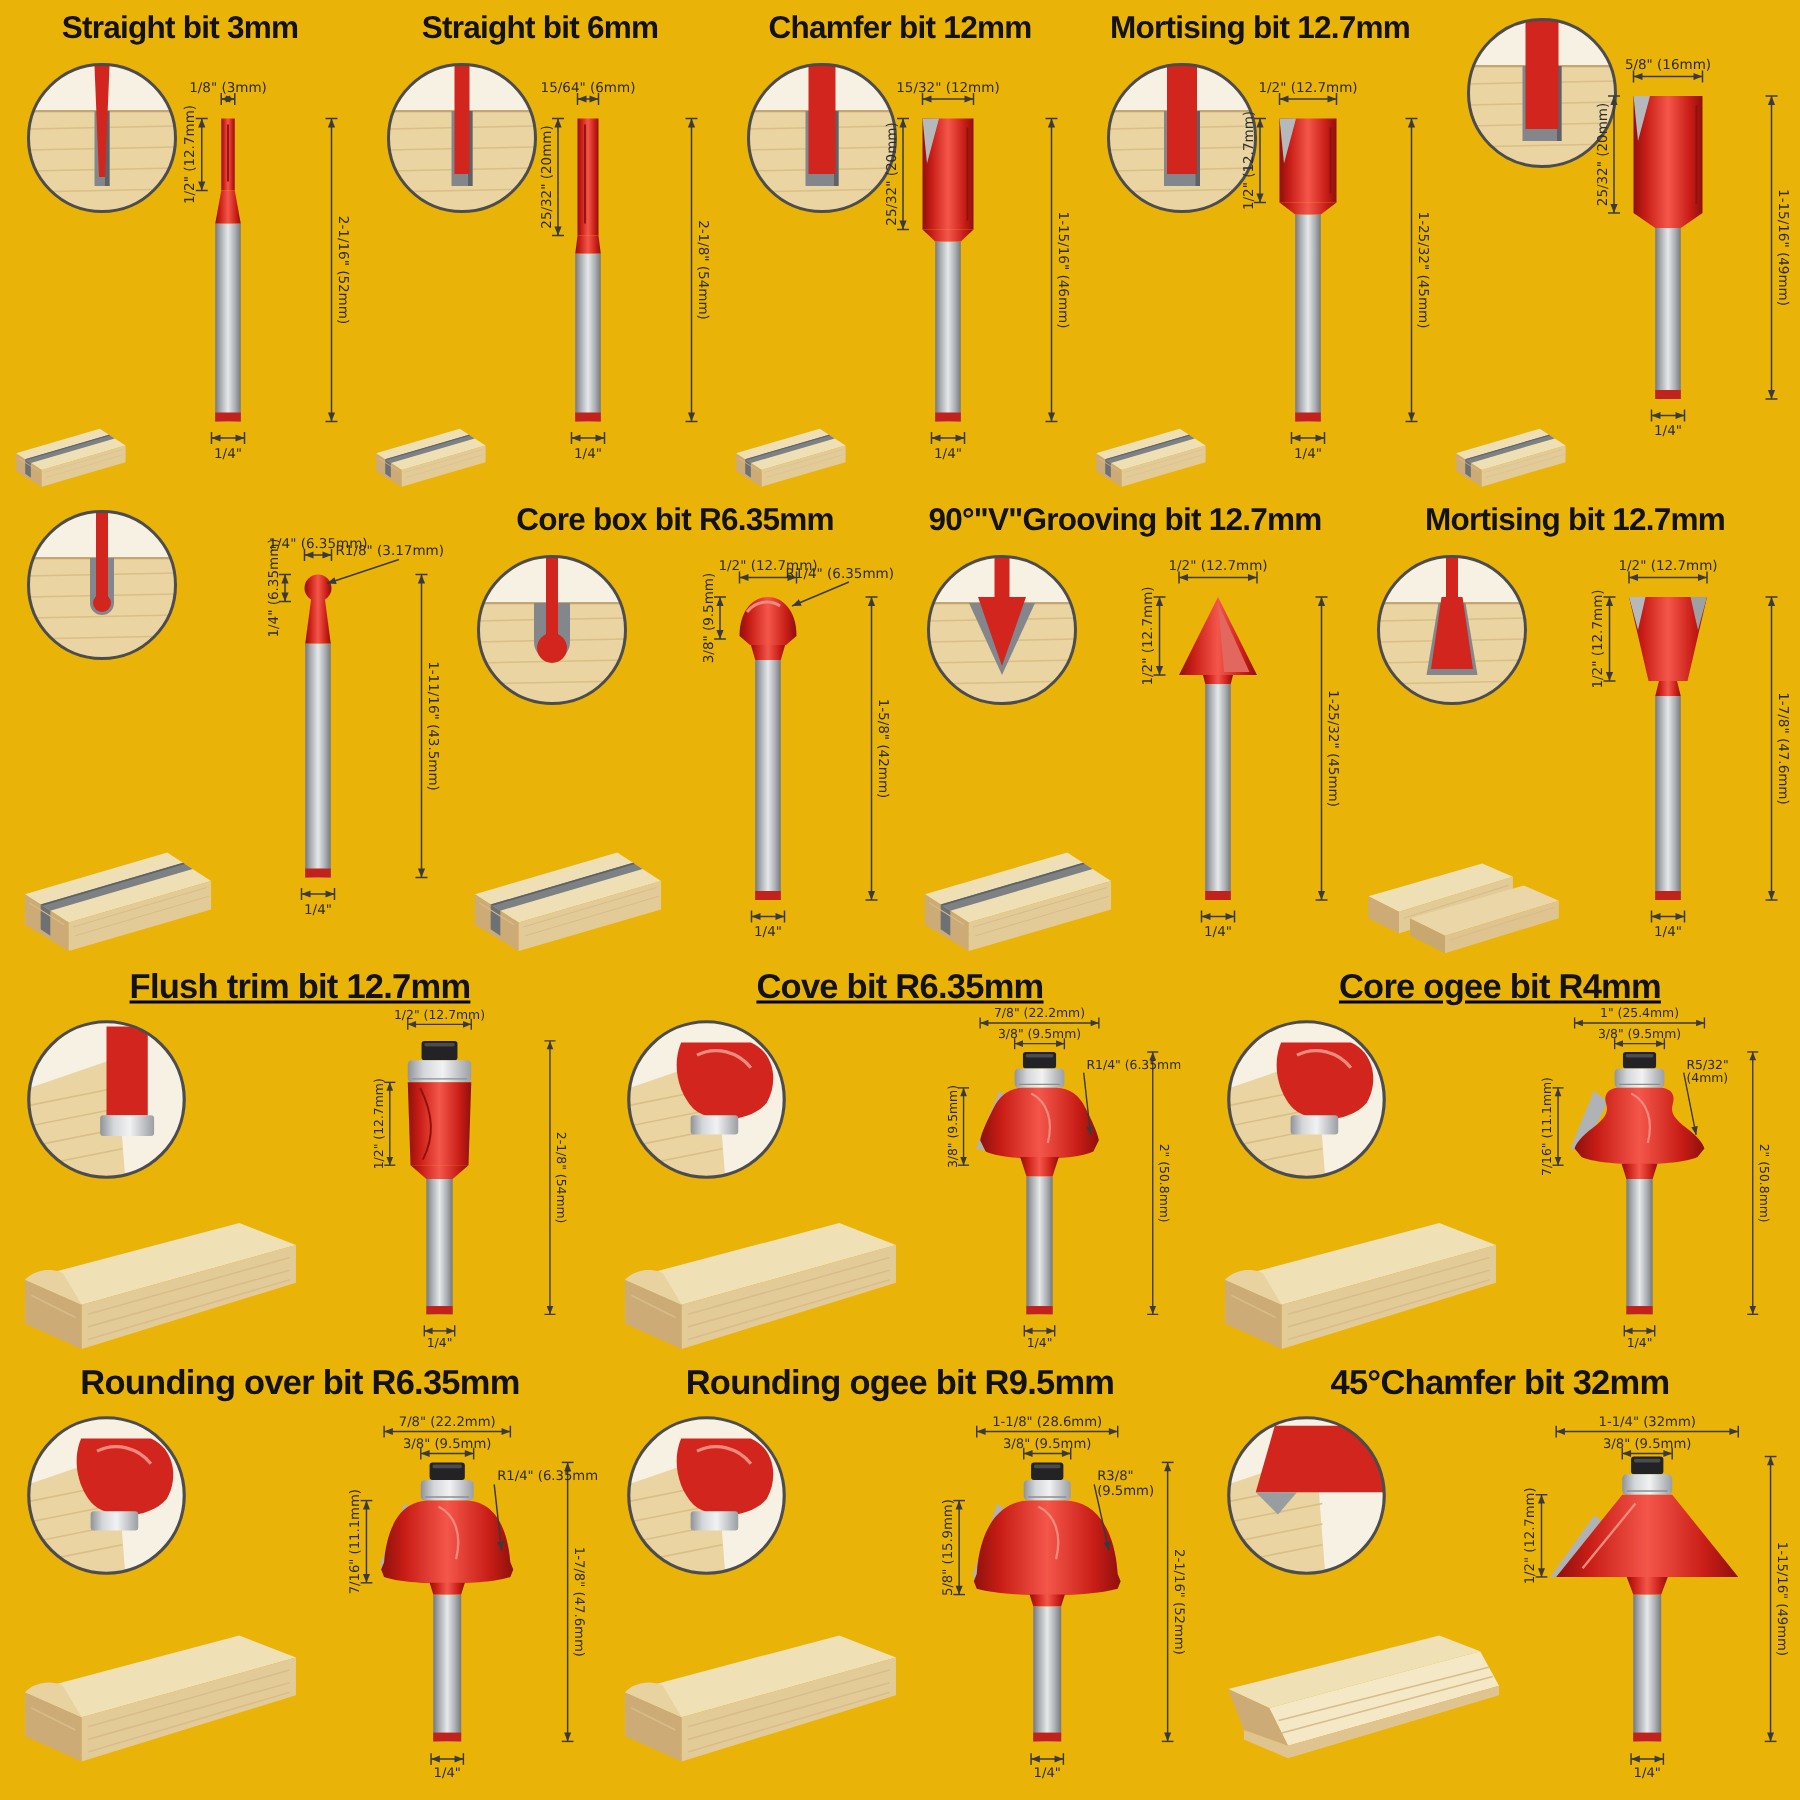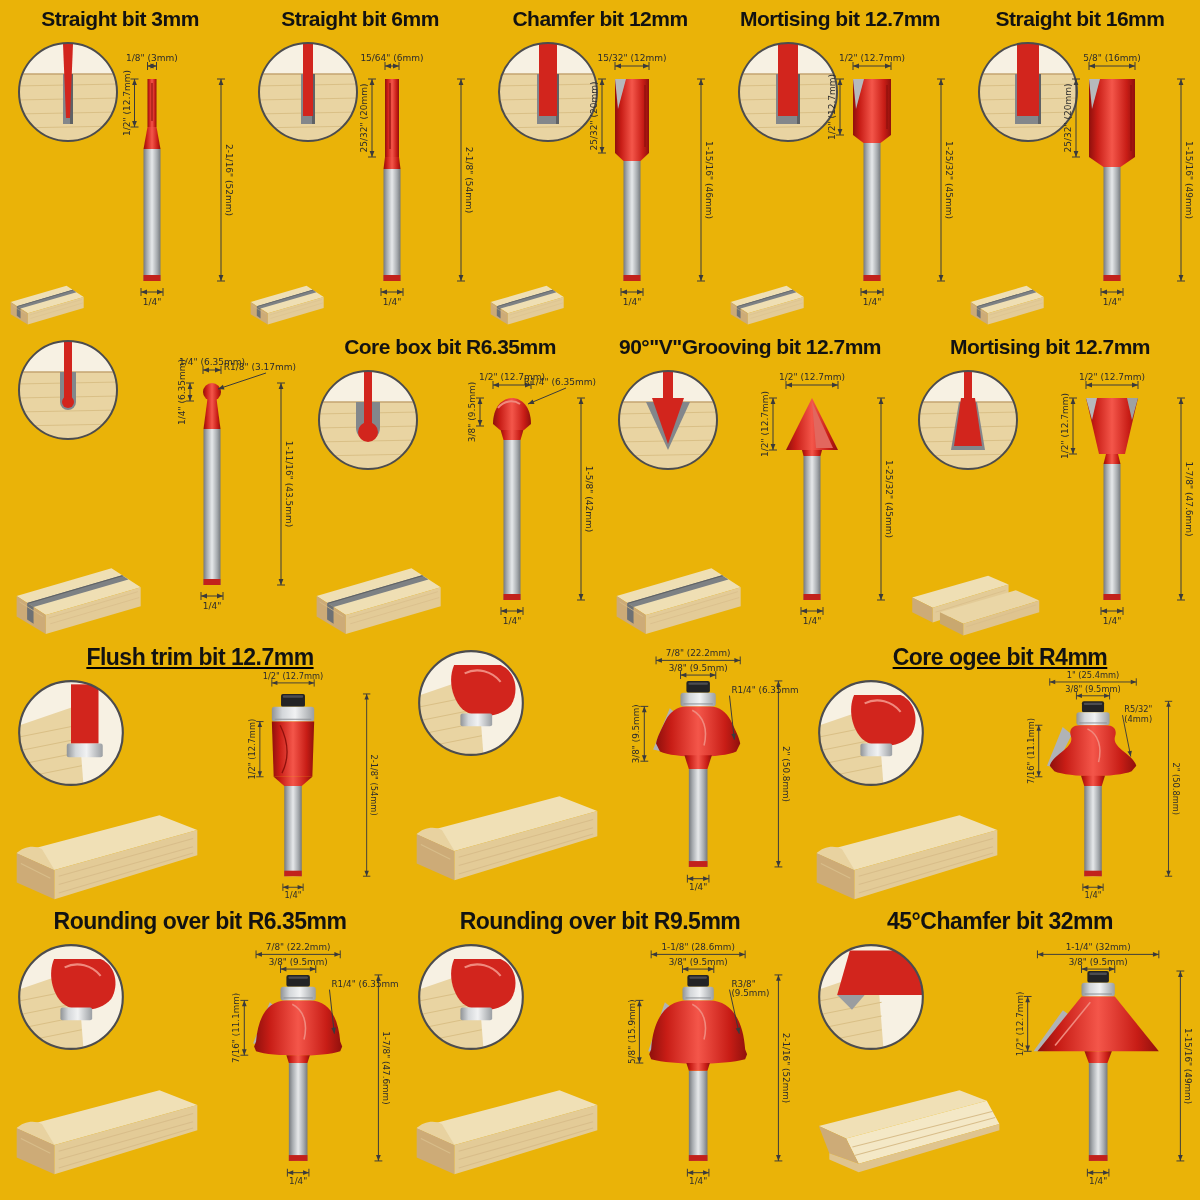--- a/index.html
+++ b/index.html
@@ -348,21 +348,20 @@
               <line x1="75" y1="239" x2="75" y2="247" stroke="#3a3a3c" stroke-width="1"></line>
               <line x1="53" y1="243" x2="75" y2="243" stroke="#3a3a3c" stroke-width="1"></line>
               <polygon points="53,243 59,240.6 59,245.4" fill="#3a3a3c" stroke="none" stroke-width="0"></polygon>
               <polygon points="75,243 69,245.4 69,240.6" fill="#3a3a3c" stroke="none" stroke-width="0"></polygon>
               <text font-size="9" fill="#2b2b2d" text-anchor="middle" font-family="&quot;DejaVu Sans&quot;,sans-serif" x="64" y="256">1/4"</text>
             </svg>
           </div>
       </div>
     </section>
     <section class="panel">
-      <h2 class="title">Straight bit 16mm</h2>
       <div class="panel-body">
         <div class="left-col">
           <div class="inset">
               <svg class="inset-svg" width="104" height="104" viewBox="0 0 104 104">
                 <clipPath id="clip4">
                   <circle cx="52" cy="52" r="49"></circle>
                 </clipPath>
                 <g clip-path="url(#clip4)">
                   <rect x="0" y="0" width="104" height="104" fill="#f7f1e3" rx="0"></rect>
                   <rect x="0" y="34" width="104" height="70" fill="#e9d4a2" rx="0"></rect>
@@ -805,20 +804,21 @@
               <line x1="99" y1="232" x2="99" y2="240" stroke="#3a3a3c" stroke-width="1"></line>
               <line x1="77" y1="236" x2="99" y2="236" stroke="#3a3a3c" stroke-width="1"></line>
               <polygon points="77,236 83,233.6 83,238.4" fill="#3a3a3c" stroke="none" stroke-width="0"></polygon>
               <polygon points="99,236 93,238.4 93,233.6" fill="#3a3a3c" stroke="none" stroke-width="0"></polygon>
               <text font-size="9" fill="#2b2b2d" text-anchor="middle" font-family="&quot;DejaVu Sans&quot;,sans-serif" x="88" y="248">1/4"</text>
             </svg>
           </div>
       </div>
     </section>
     <section class="panel">
+      <h2 class="title">Cove bit R6.35mm</h2>
       <div class="panel-body">
         <div class="left-col">
           <div class="inset">
               <svg class="inset-svg" width="110" height="110" viewBox="0 0 104 104">
                 <clipPath id="clip10">
                   <circle cx="52" cy="52" r="49"></circle>
                 </clipPath>
                 <g clip-path="url(#clip10)">
                   <rect x="0" y="0" width="104" height="104" fill="#f7f1e3" rx="0"></rect>
                   <rect x="0" y="40" width="104" height="64" fill="#e9d4a2" rx="0"></rect>
@@ -1084,21 +1084,21 @@
               <line x1="99" y1="232" x2="99" y2="240" stroke="#3a3a3c" stroke-width="1"></line>
               <line x1="77" y1="236" x2="99" y2="236" stroke="#3a3a3c" stroke-width="1"></line>
               <polygon points="77,236 83,233.6 83,238.4" fill="#3a3a3c" stroke="none" stroke-width="0"></polygon>
               <polygon points="99,236 93,238.4 93,233.6" fill="#3a3a3c" stroke="none" stroke-width="0"></polygon>
               <text font-size="9" fill="#2b2b2d" text-anchor="middle" font-family="&quot;DejaVu Sans&quot;,sans-serif" x="88" y="248">1/4"</text>
             </svg>
           </div>
       </div>
     </section>
     <section class="panel">
-      <h2 class="title">Rounding over bit R9.5mm</h2>
+      <h2 class="title">Rounding ogee bit R9.5mm</h2>
       <div class="panel-body">
         <div class="left-col">
           <div class="inset">
               <svg class="inset-svg" width="110" height="110" viewBox="0 0 104 104">
                 <clipPath id="clip13">
                   <circle cx="52" cy="52" r="49"></circle>
                 </clipPath>
                 <g clip-path="url(#clip13)">
                   <rect x="0" y="0" width="104" height="104" fill="#f7f1e3" rx="0"></rect>
                   <rect x="0" y="40" width="104" height="64" fill="#e9d4a2" rx="0"></rect>

